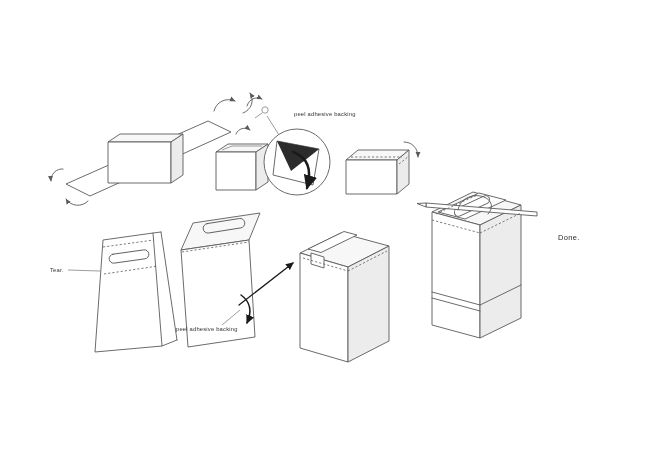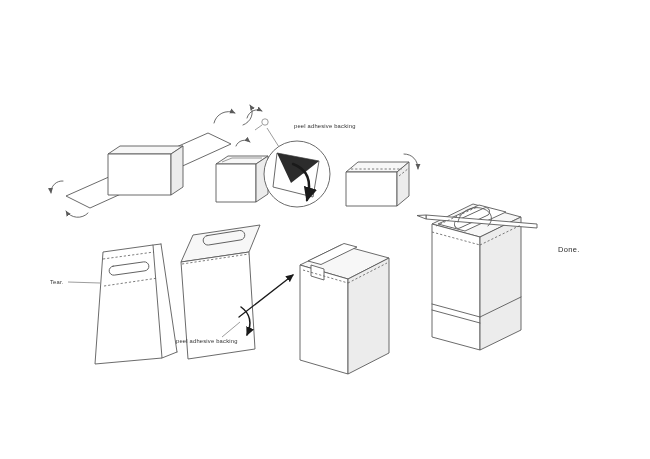--- a/index.html
+++ b/index.html
@@ -3,21 +3,21 @@
 <meta charset="utf-8">
 <style>
   :root{
     --background:#ffffff;
     --line:#5a5a5a;
     --dark:#1a1a1a;
   }
   html,body{margin:0;padding:0;background:var(--background);}
   .canvas{
     width:650px;height:391px;background:var(--background);
-    position:relative;overflow:hidden;margin:12px auto;
+    position:relative;overflow:hidden;margin:0 auto;
     font-family:"Liberation Sans", sans-serif;
   }
   svg{display:block;}
   .stroke{stroke:var(--line);fill:none;stroke-width:.9;stroke-linecap:round;stroke-linejoin:round;}
   .thin{stroke:var(--line);fill:none;stroke-width:.6;}
   .face-w{fill:#ffffff;stroke:var(--line);stroke-width:.9;stroke-linejoin:round;}
   .face-l{fill:#f7f7f7;stroke:var(--line);stroke-width:.9;stroke-linejoin:round;}
   .face-m{fill:#ececec;stroke:var(--line);stroke-width:.9;stroke-linejoin:round;}
   .dash{stroke:var(--line);fill:none;stroke-width:.8;stroke-dasharray:2.2 2;}
   .dark-stroke{stroke:var(--dark);fill:none;stroke-linecap:round;}

